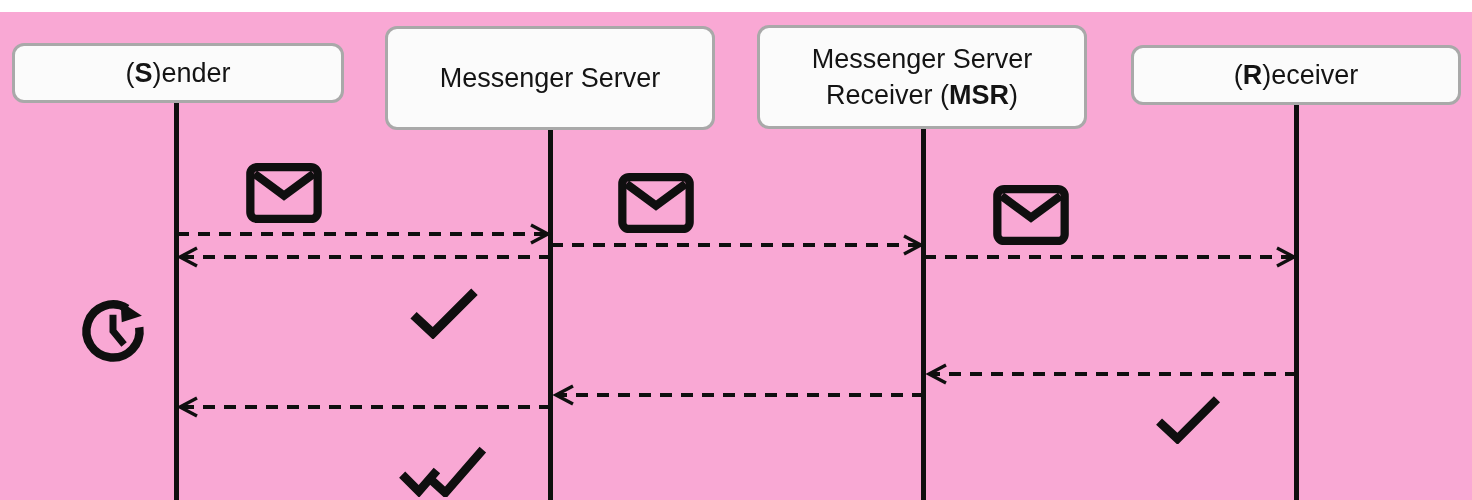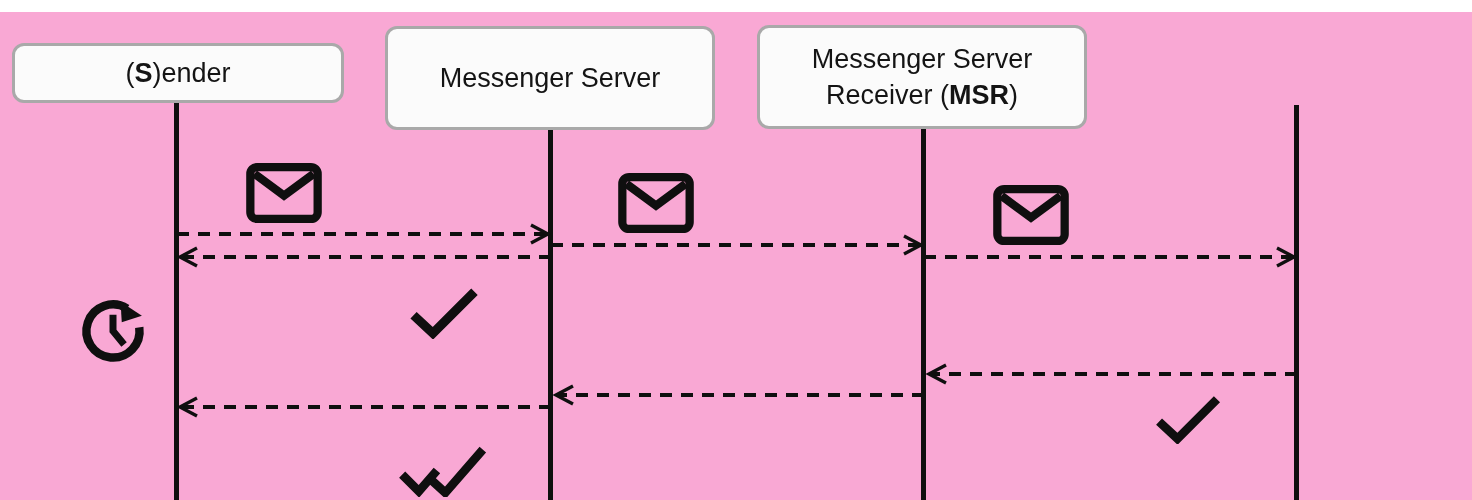--- a/index.html
+++ b/index.html
@@ -31,20 +31,23 @@
 
   <div class="actor-box" style="left:385px;top:14px;width:330px;height:104px;">
     <span>Messenger Server</span>
   </div>
 
   <div class="actor-box" style="left:757px;top:13px;width:330px;height:104px;">
     <span>Messenger Server</span>
     <span><span>Receiver (</span><b>MSR</b><span>)</span></span>
   </div>
 
+  <div class="actor-box" style="left:1131px;top:33px;width:330px;height:60px;">
+    <span><span>(</span><b>R</b><span>)eceiver</span></span>
+  </div>
 
   <div class="lifeline" style="left:174px;top:91px;height:403px;"></div>
   <div class="lifeline" style="left:548px;top:118px;height:376px;"></div>
   <div class="lifeline" style="left:921px;top:117px;height:377px;"></div>
   <div class="lifeline" style="left:1294px;top:93px;height:401px;"></div>
 
   <svg class="arrow-svg" style="left:177px;top:209px;" width="374" height="26" viewBox="0 0 374 26">
     <line class="dash" x1="0" y1="13" x2="370" y2="13"></line>
     <path class="head" d="M354 4 L371 13 L354 22"></path>
   </svg>

